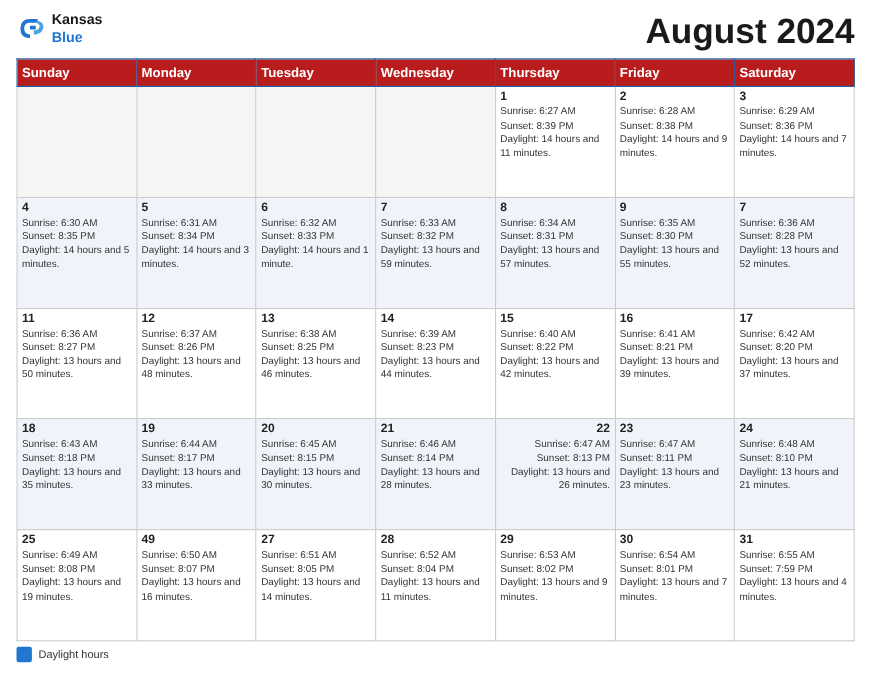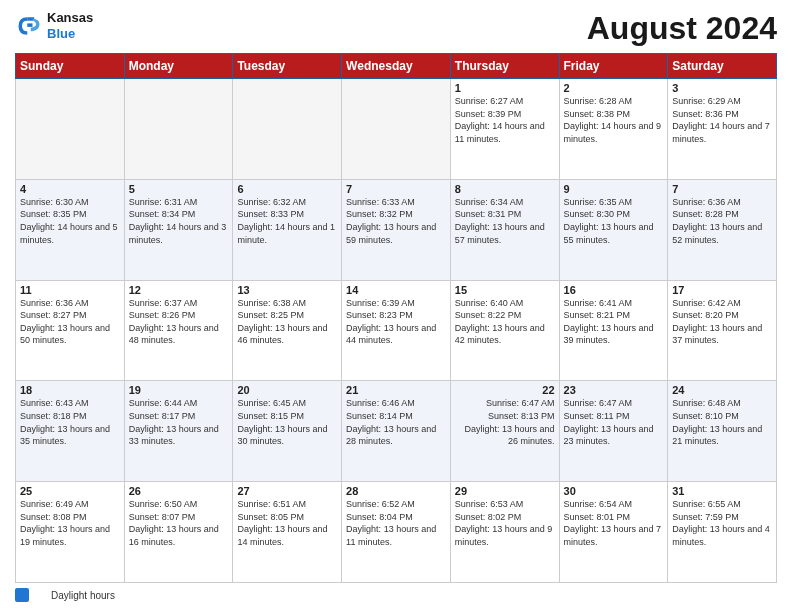--- a/index.html
+++ b/index.html
@@ -88,21 +88,21 @@
       margin-bottom: 1px;
     }
     .day-info {
       font-size: 9px;
       line-height: 1.4;
       color: #333;
     }
     .legend {
       display: flex;
       align-items: center;
-      gap: 22px;
+      gap: 6px;
       margin-top: 5px;
       font-size: 10px;
       color: #333;
     }
     .legend-box {
       width: 14px;
       height: 14px;
       background: #2176d2;
       border-radius: 2px;
     }
@@ -300,21 +300,21 @@
           </td>
         </tr>
         <tr>
           <td>
             <span class="day-num">25</span>
             <div class="day-info" style="white-space: pre-line;">Sunrise: 6:49 AM
 Sunset: 8:08 PM
 Daylight: 13 hours and 19 minutes.</div>
           </td>
           <td>
-            <span class="day-num">26</span>
+            <span class="day-num">49</span>
             <div class="day-info" style="white-space: pre-line;">Sunrise: 6:50 AM
 Sunset: 8:07 PM
 Daylight: 13 hours and 16 minutes.</div>
           </td>
           <td>
             <span class="day-num">27</span>
             <div class="day-info" style="white-space: pre-line;">Sunrise: 6:51 AM
 Sunset: 8:05 PM
 Daylight: 13 hours and 14 minutes.</div>
           </td>

